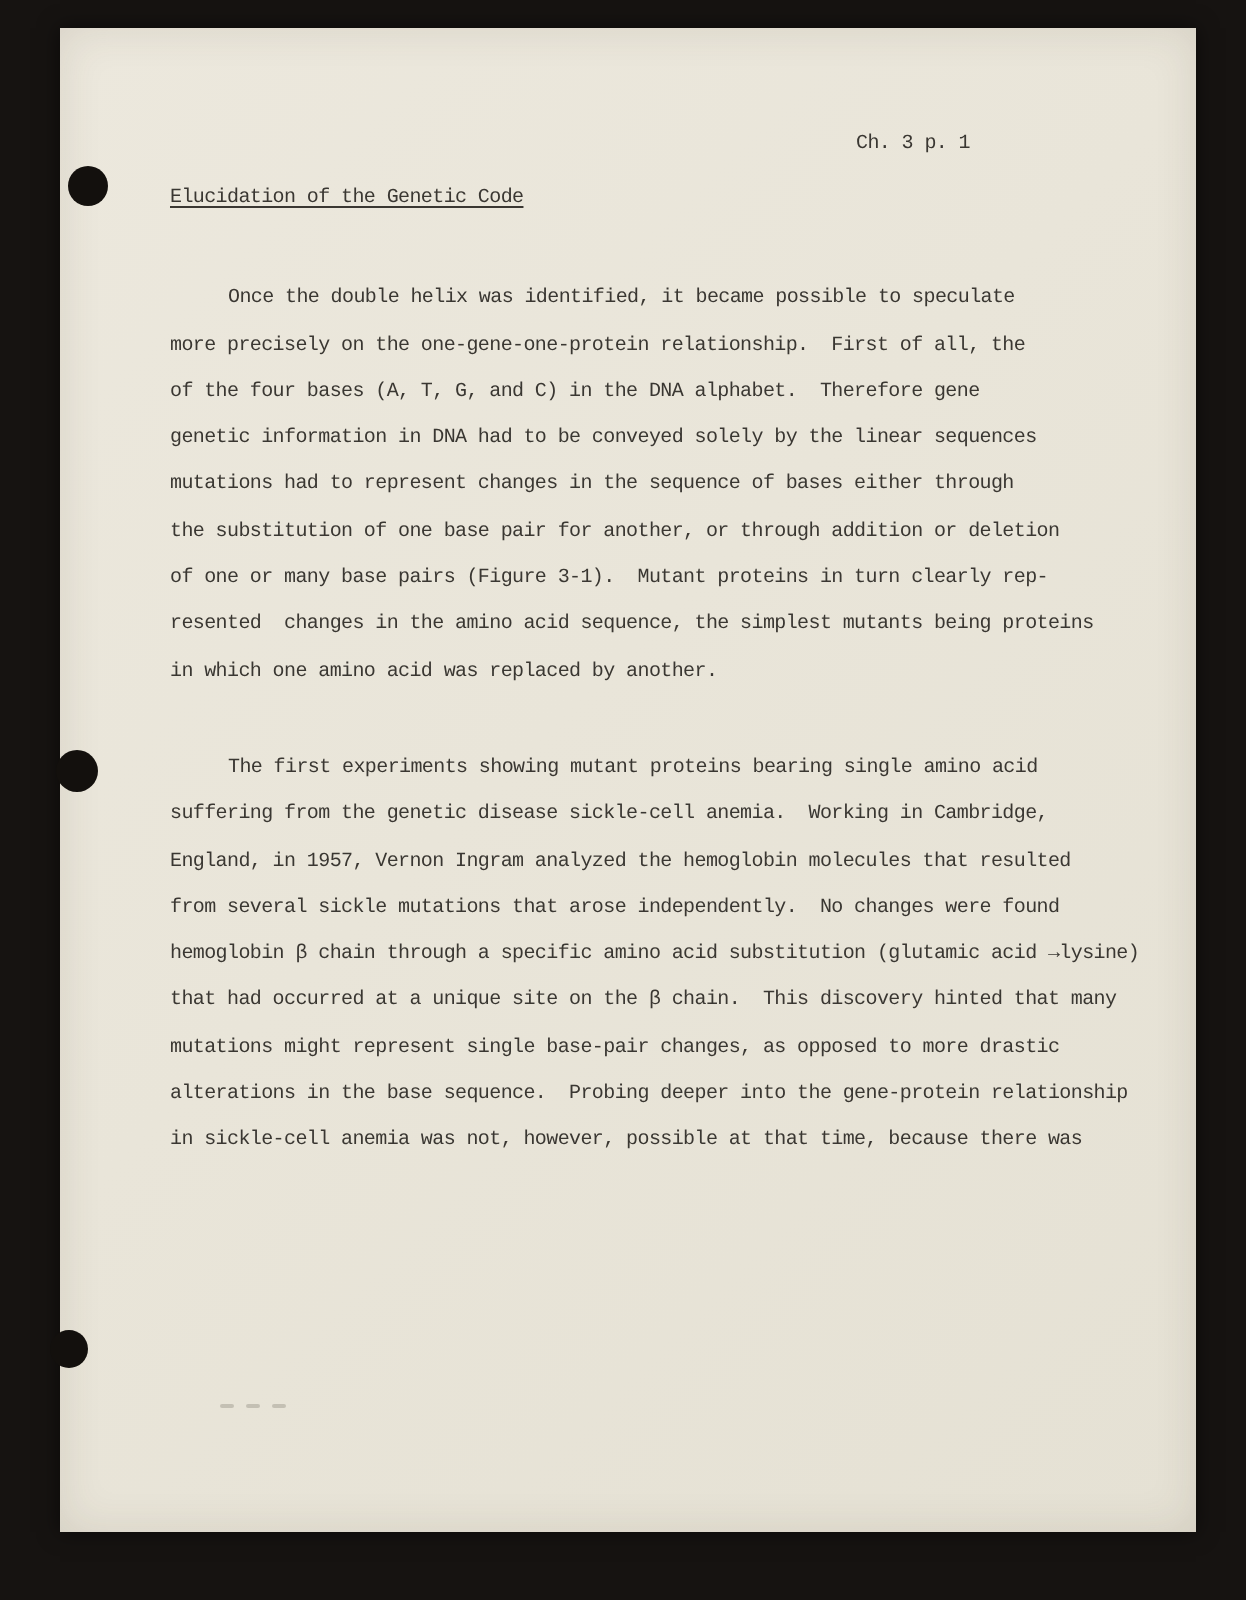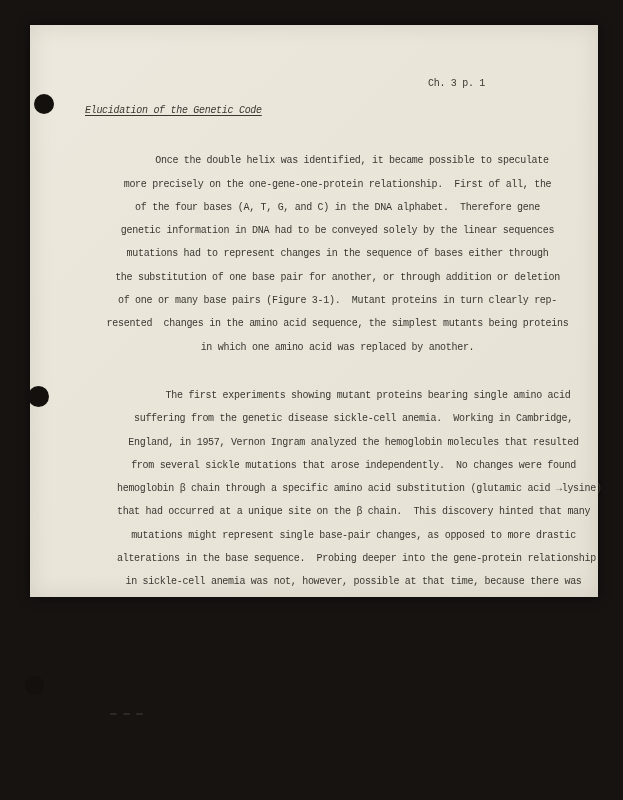--- a/index.html
+++ b/index.html
@@ -11,23 +11,23 @@
   .scene {
     position: relative;
     width: 623px;
     height: 800px;
     background: #161311;
     overflow: hidden;
   }
   .paper {
     position: absolute;
     left: 30px;
-    top: 25px;
+    top: 14px;
     width: 568px;
-    height: 572px;
+    height: 752px;
     background: linear-gradient(135deg, #ece8dd 0%, #e9e5d9 45%, #e5e1d4 100%);
     box-shadow: inset 0 0 22px rgba(70,60,45,0.12), 0 0 10px rgba(0,0,0,0.55);
   }
   .hole {
     position: absolute;
     border-radius: 50%;
     background: #13100d;
   }
   .hole-1 { left: 4px;  top: 69px;  width: 20px; height: 20px; }
   .hole-2 { left: -2px; top: 361px; width: 21px; height: 21px; }
@@ -51,30 +51,28 @@
     letter-spacing: -0.3px;
   }
   .heading {
     margin: 0;
     font-size: 10px;
     font-weight: normal;
     line-height: 23.3px;
     text-decoration: underline;
     text-underline-offset: 2px;
     white-space: pre;
-    font-style: italic;
   }
   .heading.second { margin-top: 19px; }
   .para { margin: 0; }
   .para-1 { margin-top: 27px; }
-  .para-2 { margin-top: 25px; margin-left: 32px; }
+  .para-2 { margin-top: 25px; }
   .line {
     line-height: 23.3px;
     white-space: pre;
-    text-align: center;
   }
   .line.indent { padding-left: 29px; }
   .smudge {
     position: absolute;
     left: 80px;
     top: 677px;
     width: 58px;
     height: 5px;
     opacity: 0.28;
   }

